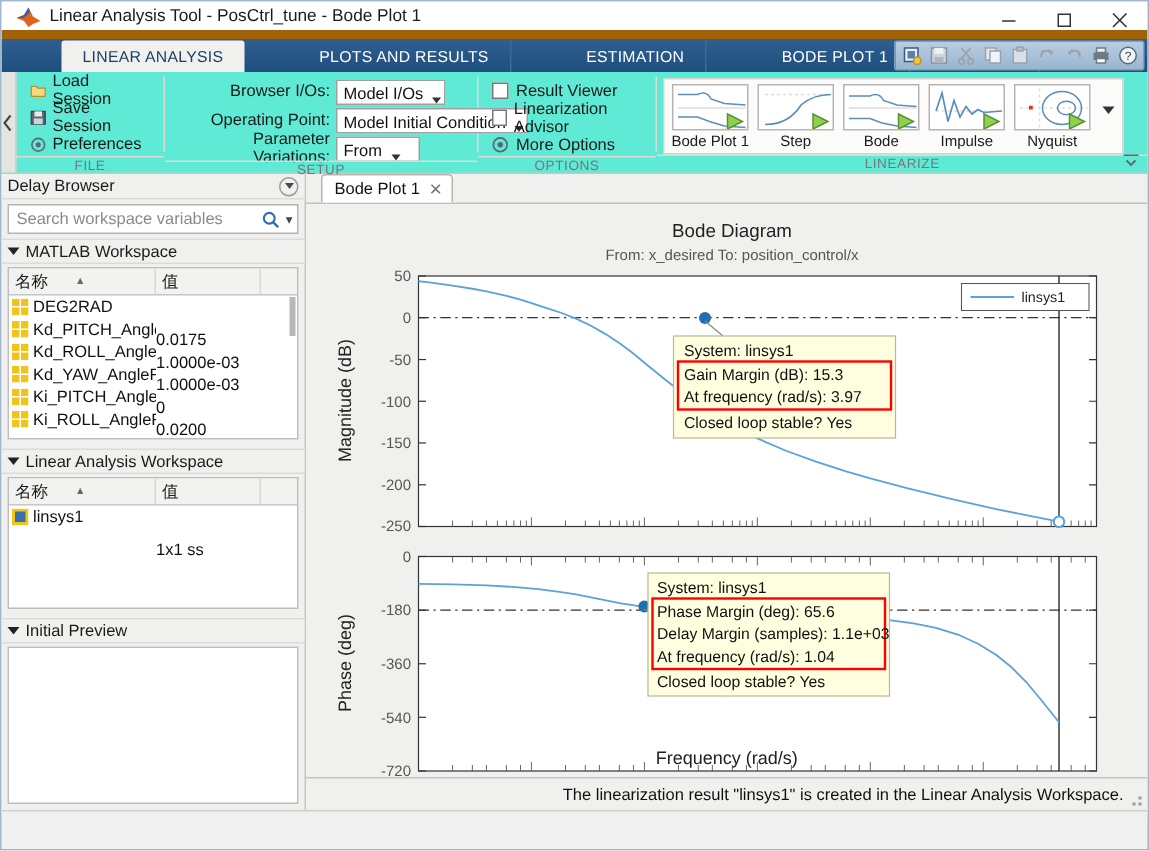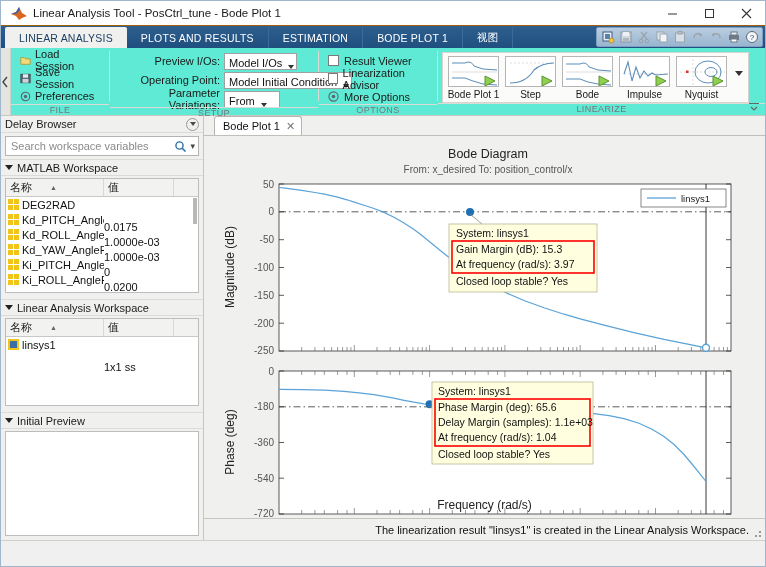--- a/index.html
+++ b/index.html
@@ -17,21 +17,21 @@
     background: #f0f0f0;
     border: 1px solid #9fb6cd;
     overflow: hidden;
   }
 
   
   .titlebar {
     height: 25px;
     background: #ffffff;
     display: flex; align-items: center;
-    border-bottom: 1px solid #a16207;
+    border-bottom: 6px solid #a16207;
     position: relative;
   }
   .tb-icon { width: 22px; height: 16px; margin-left: 8px; position: relative; }
   .tb-icon svg { display: block; }
   .tb-title { font-size: 11.5px; color: #1a1a1a; margin-left: 2px; }
   .win-controls { position: absolute; right: 0; top: 0; height: 25px; display: flex; }
   .win-btn {
     width: 37px; height: 25px;
     display: flex; align-items: center; justify-content: center;
     color: #333; font-size: 12px;
@@ -46,20 +46,21 @@
     position: relative;
   }
   .rtab {
     height: 21px;
     padding: 0 14px;
     display: flex; align-items: center;
     color: #ffffff;
     font-size: 10.5px;
     letter-spacing: .2px;
     border-right: 1px solid #3a6b9b;
+    margin-left: 36px;
   }
   .rtab.active {
     background: #f0f0ee;
     color: #1c3f63;
     font-weight: normal;
     border-radius: 2px 2px 0 0;
     border-right: none;
   }
   .qat {
     position: absolute; right: 2px; top: 1px;
@@ -427,21 +428,21 @@
         </div>
       </div>
       <div class="rgroup-label">FILE</div>
     </div>
     <div class="rsep"></div>
 
     <div class="rgroup" style="width:208px">
       <div class="rgroup-body">
         <div class="setup-rows">
           <div class="setup-row">
-            <span class="setup-lbl">Preview I/Os:</span>
+            <span class="setup-lbl">Browser I/Os:</span>
             <div class="combo">
               <span class="cval">Model I/Os</span>
               <span class="carrow"></span>
             </div>
           </div>
           <div class="setup-row">
             <span class="setup-lbl">Operating Point:</span>
             <div class="combo">
               <span class="cval">Model Initial Condition</span>
               <span class="carrow"></span>

